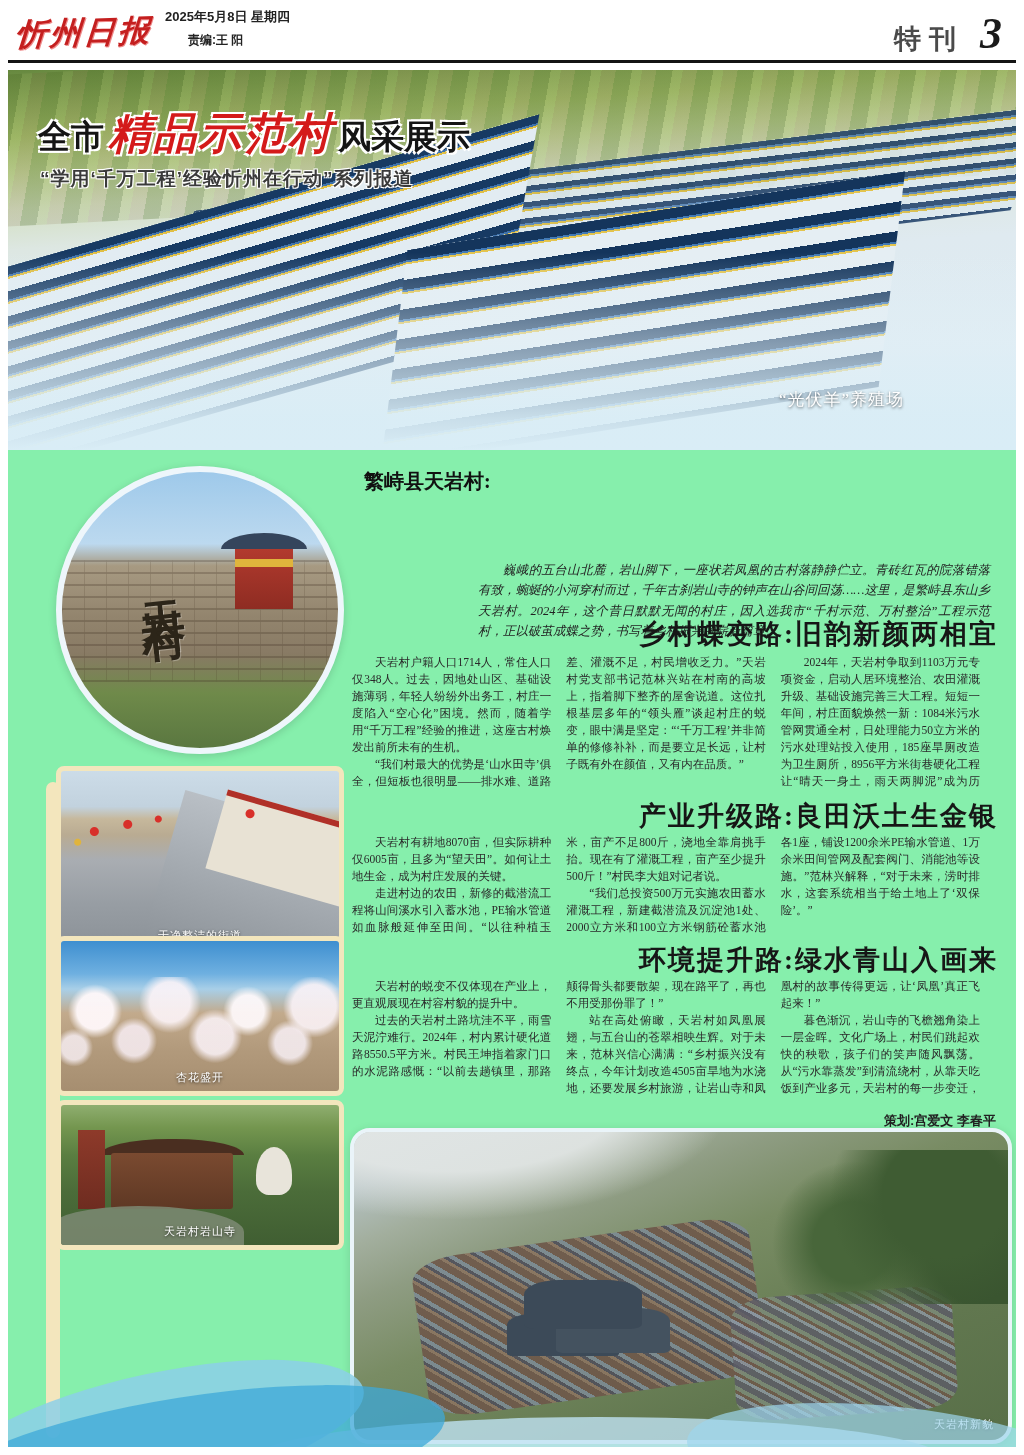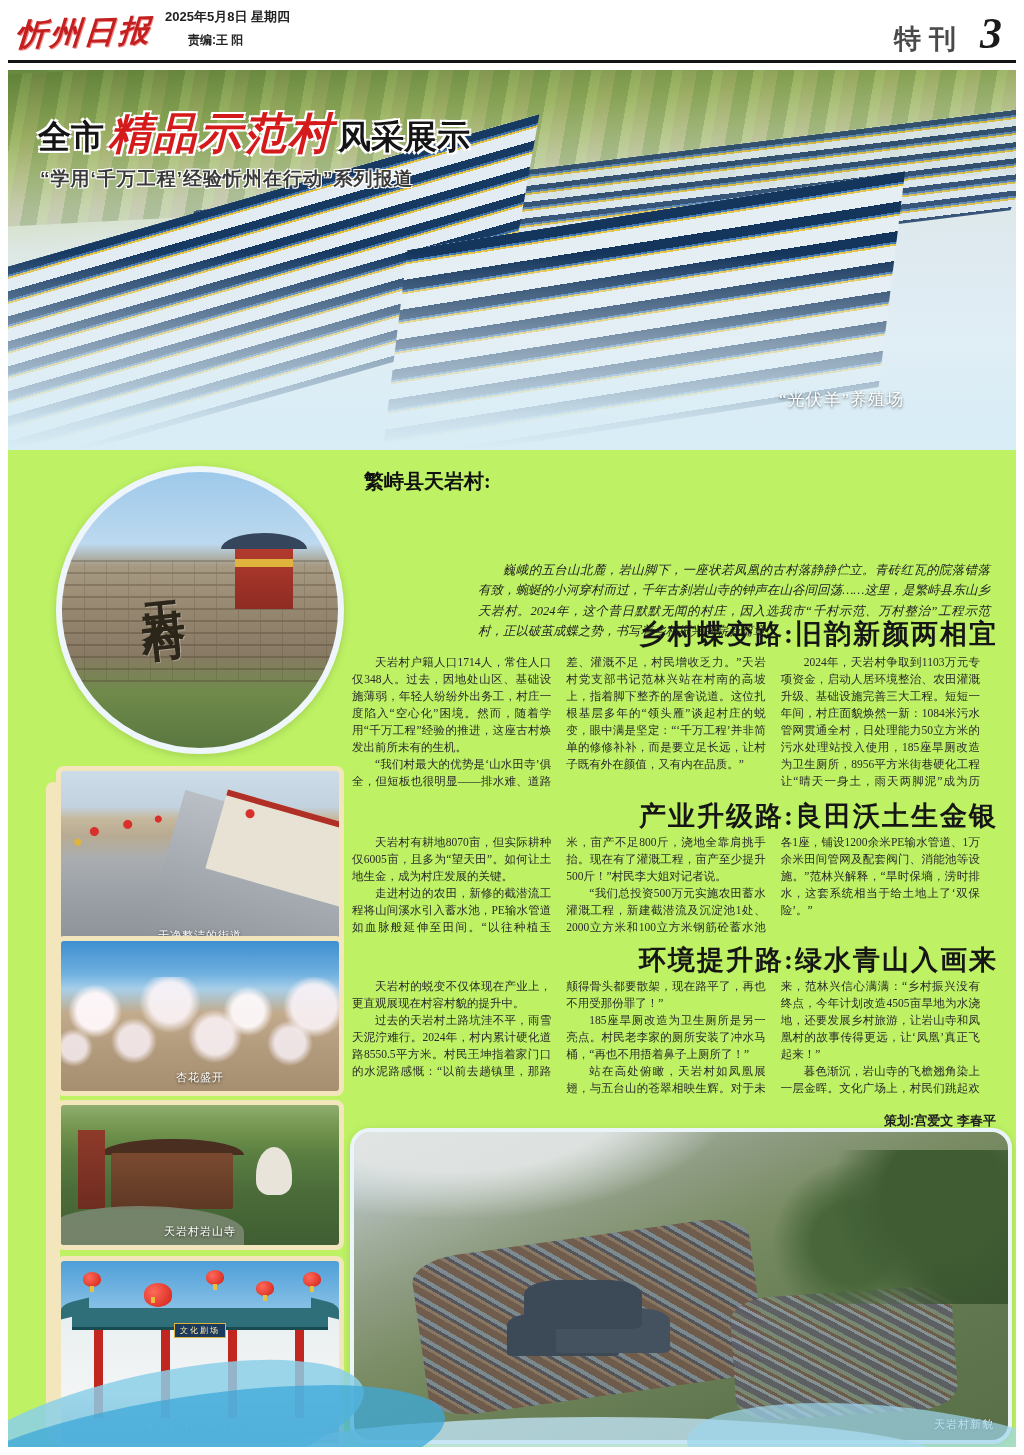--- a/index.html
+++ b/index.html
@@ -18,21 +18,21 @@
               font-family:"Liberation Sans",sans-serif; }
   .hdr-right { position:absolute; right:22px; top:8px; display:flex; align-items:baseline; gap:16px; }
   .hdr-edition { font-size:27px; font-weight:bold; color:#4a4a4a; letter-spacing:8px;
                  font-family:"Liberation Sans",sans-serif; }
   .hdr-pageno { font-size:44px; font-weight:bold; font-style:italic; color:#1a1a1a;
                 font-family:"Liberation Serif",serif; }
   .hdr-rule { position:absolute; left:8px; right:8px; top:60px; height:3px; background:#141414; }
 
   
   .content { position:absolute; left:8px; top:70px; width:1008px; height:1377px;
-             background:#bef264; overflow:hidden; }
+             background:#86efac; overflow:hidden; }
 
   
   .hero { position:absolute; left:0; top:0; width:1008px; height:380px; overflow:hidden;
           background:linear-gradient(176deg,#66883f 0%,#85a355 8%,#9fb968 15%,#bccf93 23%,
                      #d3dfc2 31%,#dde7e2 40%,#dfeaf0 52%,#dcecf4 100%); }
   .hero-fields { position:absolute; left:-4%; top:-6%; width:112%; height:40%; opacity:.55;
           transform:rotate(-3deg);
           background:repeating-linear-gradient(103deg,rgba(80,110,40,.55) 0 16px,
                      rgba(150,170,90,.38) 16px 26px,rgba(125,95,60,.28) 26px 40px); }
   .sheds { position:absolute; }
@@ -233,29 +233,28 @@
       <p>天岩村户籍人口1714人，常住人口仅348人。过去，因地处山区、基础设施薄弱，年轻人纷纷外出务工，村庄一度陷入“空心化”困境。然而，随着学用“千万工程”经验的推进，这座古村焕发出前所未有的生机。</p>
       <p>“我们村最大的优势是‘山水田寺’俱全，但短板也很明显——排水难、道路差、灌溉不足，村民增收乏力。”天岩村党支部书记范林兴站在村南的高坡上，指着脚下整齐的屋舍说道。这位扎根基层多年的“领头雁”谈起村庄的蜕变，眼中满是坚定：“‘千万工程’并非简单的修修补补，而是要立足长远，让村子既有外在颜值，又有内在品质。”</p>
       <p>2024年，天岩村争取到1103万元专项资金，启动人居环境整治、农田灌溉升级、基础设施完善三大工程。短短一年间，村庄面貌焕然一新：1084米污水管网贯通全村，日处理能力50立方米的污水处理站投入使用，185座旱厕改造为卫生厕所，8956平方米街巷硬化工程让“晴天一身土，雨天两脚泥”成为历史……“现在村里干净了，自来水也稳定了，连外地的游客都夸我们村子美得像画！”村民张大爷笑着告诉记者。</p>
 
     </div>
 
     <div class="sec-head s2h">产业升级路:良田沃土生金银</div>
     <div class="sec-body s2b">
       <p>天岩村有耕地8070亩，但实际耕种仅6005亩，且多为“望天田”。如何让土地生金，成为村庄发展的关键。</p>
       <p>走进村边的农田，新修的截潜流工程将山间溪水引入蓄水池，PE输水管道如血脉般延伸至田间。“以往种植玉米，亩产不足800斤，浇地全靠肩挑手抬。现在有了灌溉工程，亩产至少提升500斤！”村民李大姐对记者说。</p>
-      <p>“我们总投资500万元实施农田蓄水灌溉工程，新建截潜流及沉淀池1处、2000立方米和100立方米钢筋砼蓄水池各1座，铺设1200余米PE输水管道、1万余米田间管网及配套阀门、消能池等设施。”范林兴解释，“旱时保墒，涝时排水，这套系统相当于给土地上了‘双保险’。”</p>
+      <p>“我们总投资500万元实施农田蓄水灌溉工程，新建截潜流及沉淀池1处、2000立方米和100立方米钢筋砼蓄水池各1座，铺设1200余米PE输水管道、1万余米田间管网及配套阀门、消能池等设施。”范林兴解释，“对于未来，涝时排水，这套系统相当于给土地上了‘双保险’。”</p>
 
     </div>
 
     <div class="sec-head s3h">环境提升路:绿水青山入画来</div>
     <div class="sec-body s3b">
       <p>天岩村的蜕变不仅体现在产业上，更直观展现在村容村貌的提升中。</p>
       <p>过去的天岩村土路坑洼不平，雨雪天泥泞难行。2024年，村内累计硬化道路8550.5平方米。村民王坤指着家门口的水泥路感慨：“以前去趟镇里，那路颠得骨头都要散架，现在路平了，再也不用受那份罪了！”</p>
-      <p>185座旱厕改造为卫生厕所是另一亮点。村民老李家的厕所安装了冲水马桶，“再也不用捂着鼻子上厕所了！”</p>
       <p>站在高处俯瞰，天岩村如凤凰展翅，与五台山的苍翠相映生辉。对于未来，范林兴信心满满：“乡村振兴没有终点，今年计划改造4505亩旱地为水浇地，还要发展乡村旅游，让岩山寺和凤凰村的故事传得更远，让‘凤凰’真正飞起来！”</p>
       <p>暮色渐沉，岩山寺的飞檐翘角染上一层金晖。文化广场上，村民们跳起欢快的秧歌，孩子们的笑声随风飘荡。从“污水靠蒸发”到清流绕村，从靠天吃饭到产业多元，天岩村的每一步变迁，都印证着学用“千万工程”经验在基础设施升级、治理能力提升与群众获得感增强等方面取得的成果。这座千年古村，正蘸满乡村振兴的浓墨，绘就一幅生态美、生产美、生活美、人文美，宜居、宜业、宜游的“四美三宜”幸福长卷……</p>
     </div>
 
     <div class="credits">
       <div>策划:宫爱文 李春平</div>
       <div>文字:魏鹏飞</div>
       <div>摄影:张存良</div>
       <div>设计:范  琛</div>
     </div>
@@ -286,36 +285,20 @@
 
     <div class="lphoto p-temple">
       <div class="hall-roof"></div>
       <div class="hall"></div>
       <div class="pagoda"></div>
       <div class="stupa"></div>
       <div class="rock"></div>
       <div class="lcap">天岩村岩山寺</div>
     </div>
 
-    <div class="lphoto p-theater">
-      <div class="eave-l"></div>
-      <div class="eave-r"></div>
-      <div class="roof"></div>
-      <div class="pillar" style="left:12%"></div>
-      <div class="pillar" style="left:36%"></div>
-      <div class="pillar" style="left:60%"></div>
-      <div class="pillar" style="left:84%"></div>
-      <div class="sign">文化剧场</div>
-      <div class="lantern" style="left:8%;top:6%"></div>
-      <div class="lantern" style="left:30%;top:12%;width:28px;height:24px"></div>
-      <div class="lantern" style="left:52%;top:5%"></div>
-      <div class="lantern" style="left:70%;top:11%"></div>
-      <div class="lantern" style="left:87%;top:6%"></div>
-      <div class="lcap">天岩村中心文化剧场</div>
-    </div>
 
     <div class="bphoto">
       <div class="road"></div>
       <div class="roofs-a"></div>
       <div class="roofs-b"></div>
       <div class="temple-roof"></div>
       <div class="trees"></div>
       <div class="cap">天岩村新貌</div>
     </div>
 

